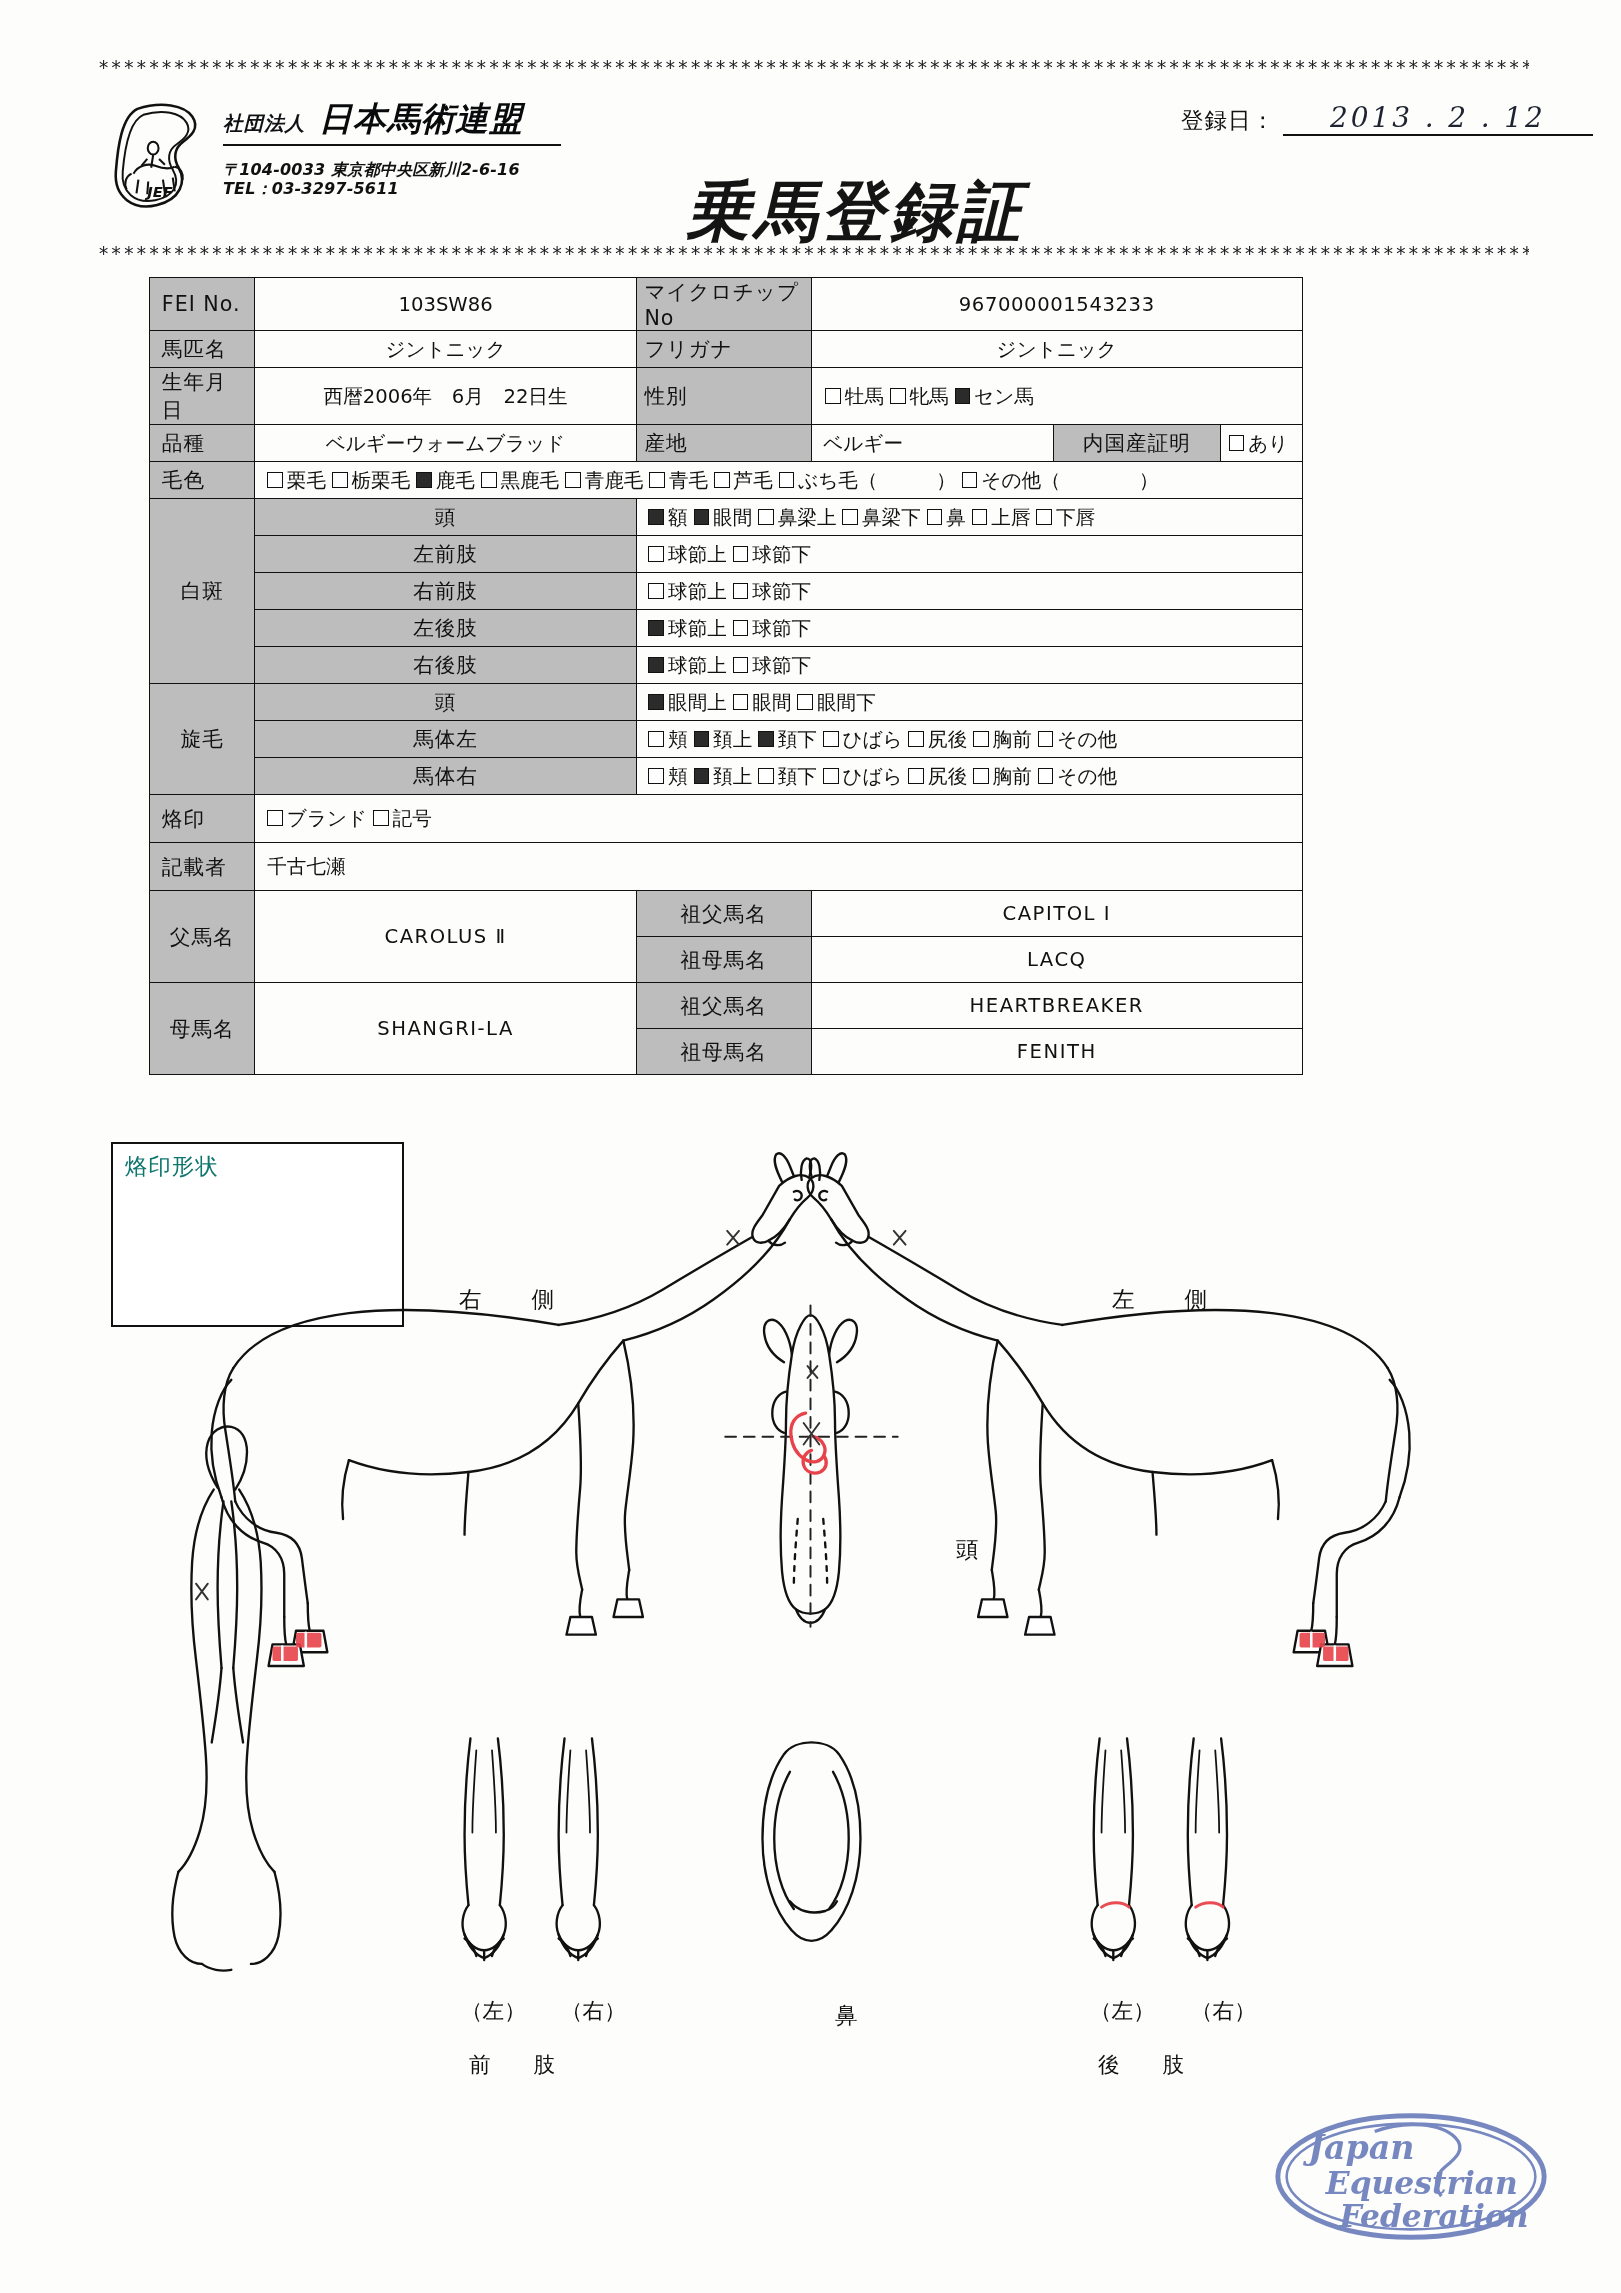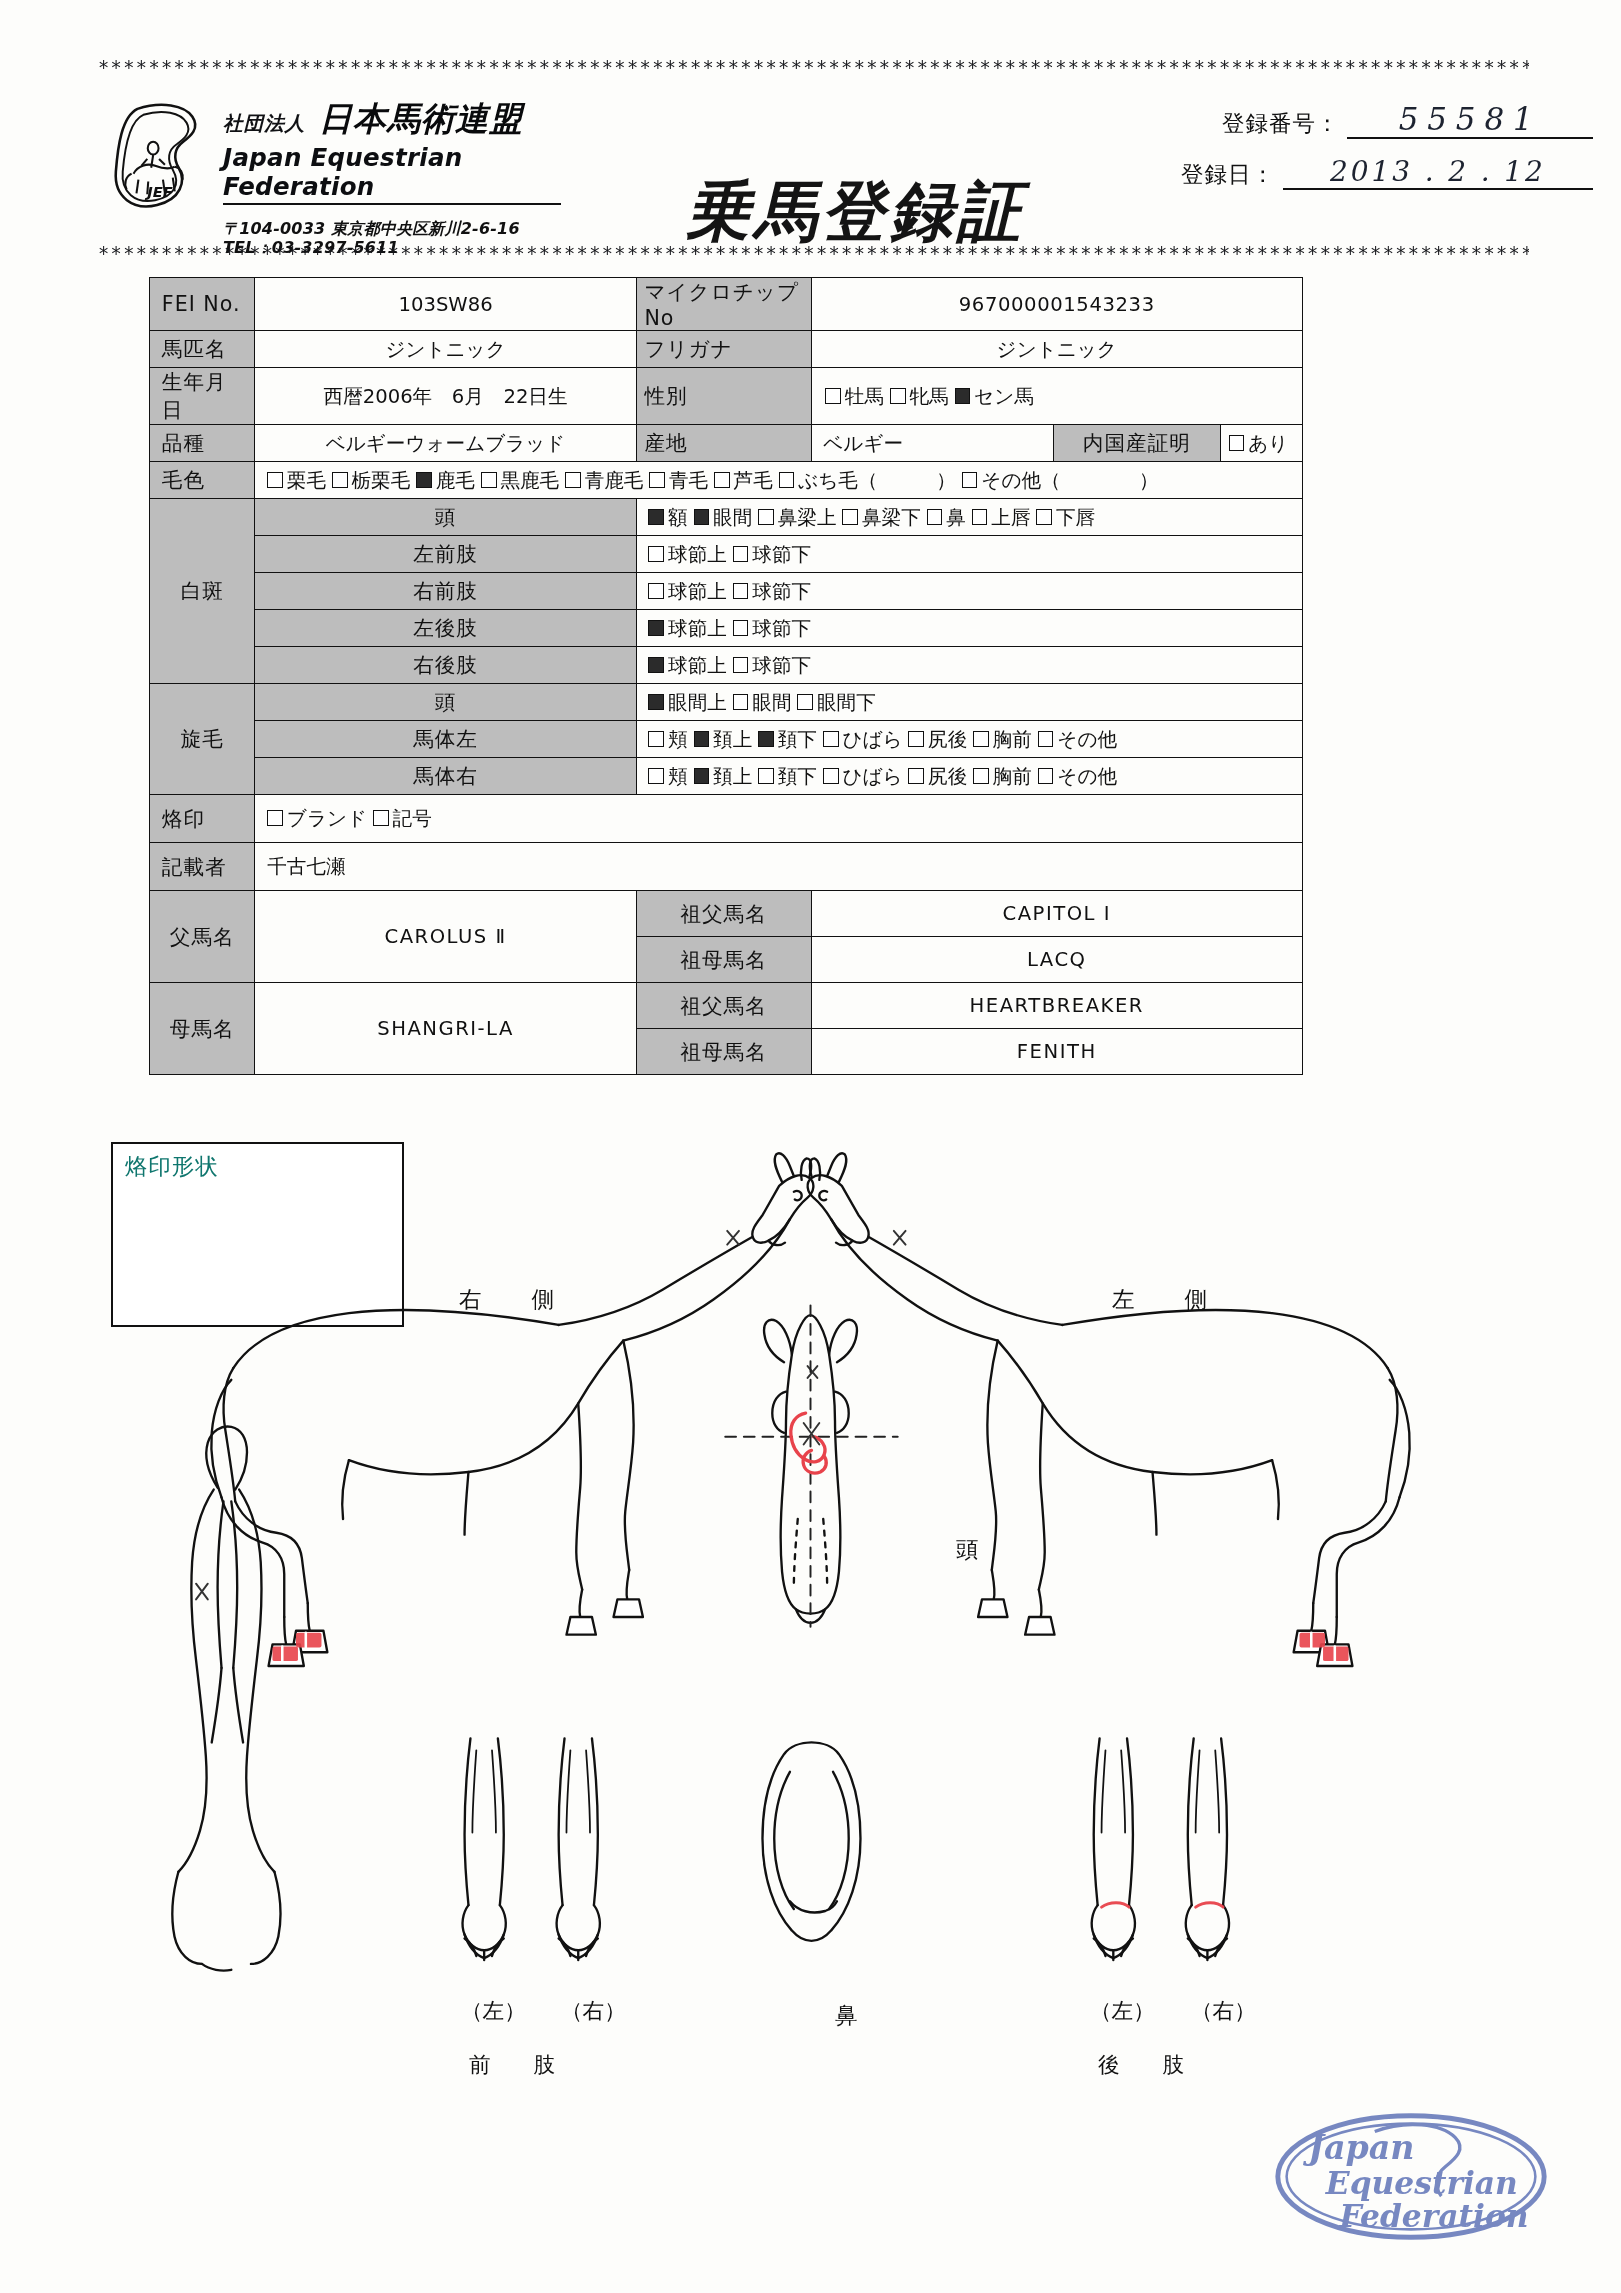--- a/index.html
+++ b/index.html
@@ -124,35 +124,30 @@
         </g>
         <text x="40" y="98" font-size="15" font-weight="bold" font-style="italic" fill="#111" font-family="DejaVu Sans, sans-serif">JEF</text>
       </svg>
     </div>
 
     <div id="org-block">
       <div class="org-row1">
         <span class="org-kanji-small">社団法人</span>
         <span class="org-kanji-big">日本馬術連盟</span>
       </div>
-      <div class="org-en">Japan Equestrian Federation</div>
       <div class="org-rule"></div>
       <div class="org-addr">
         <div>〒104-0033 東京都中央区新川2-6-16</div>
         <div>TEL：03-3297-5611</div>
       </div>
     </div>
 
     <div id="doc-title">乗馬登録証</div>
 
     <div id="reg-block">
-      <div class="reg-row r1">
-        <span class="reg-label">登録番号：</span>
-        <span class="reg-value">55581</span>
-      </div>
       <div class="reg-row r2">
         <span class="reg-label">登録日：</span>
         <span class="reg-value date">2013 . 2 . 12</span>
       </div>
     </div>
   </div>
 
   <div class="astline" id="ast-bottom">**********************************************************************************************************************</div>
 
   <table id="tbl">

